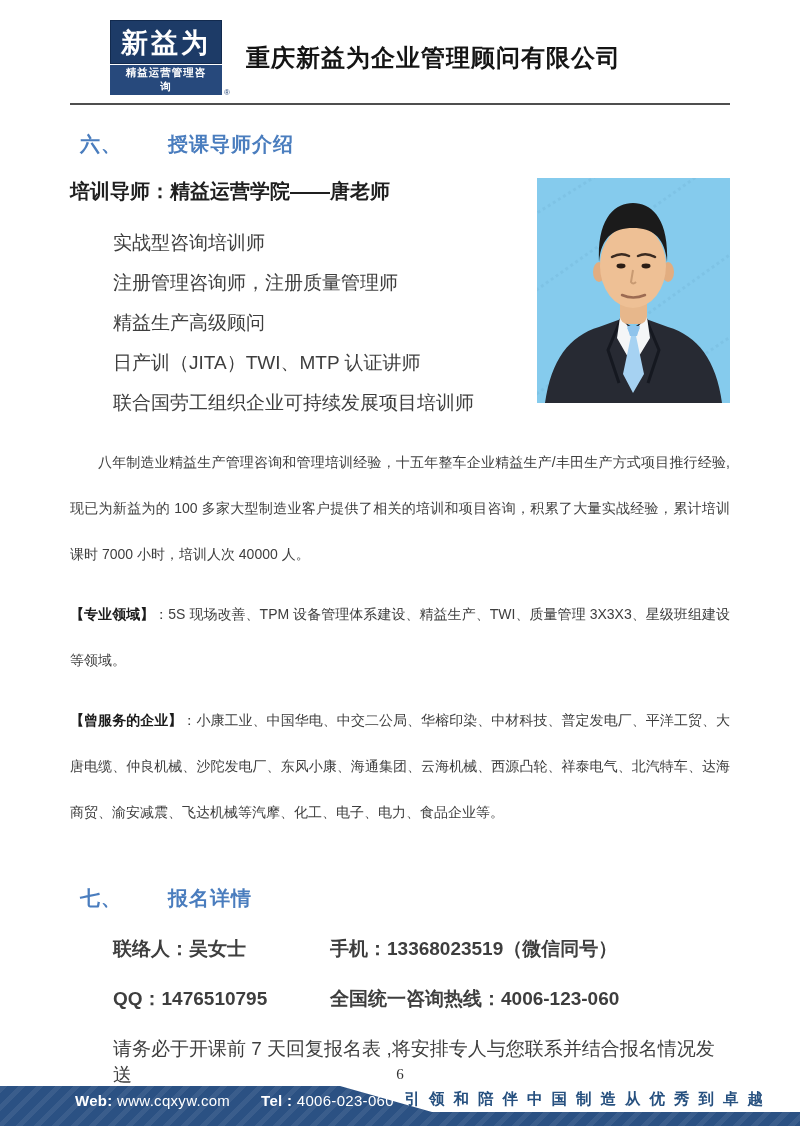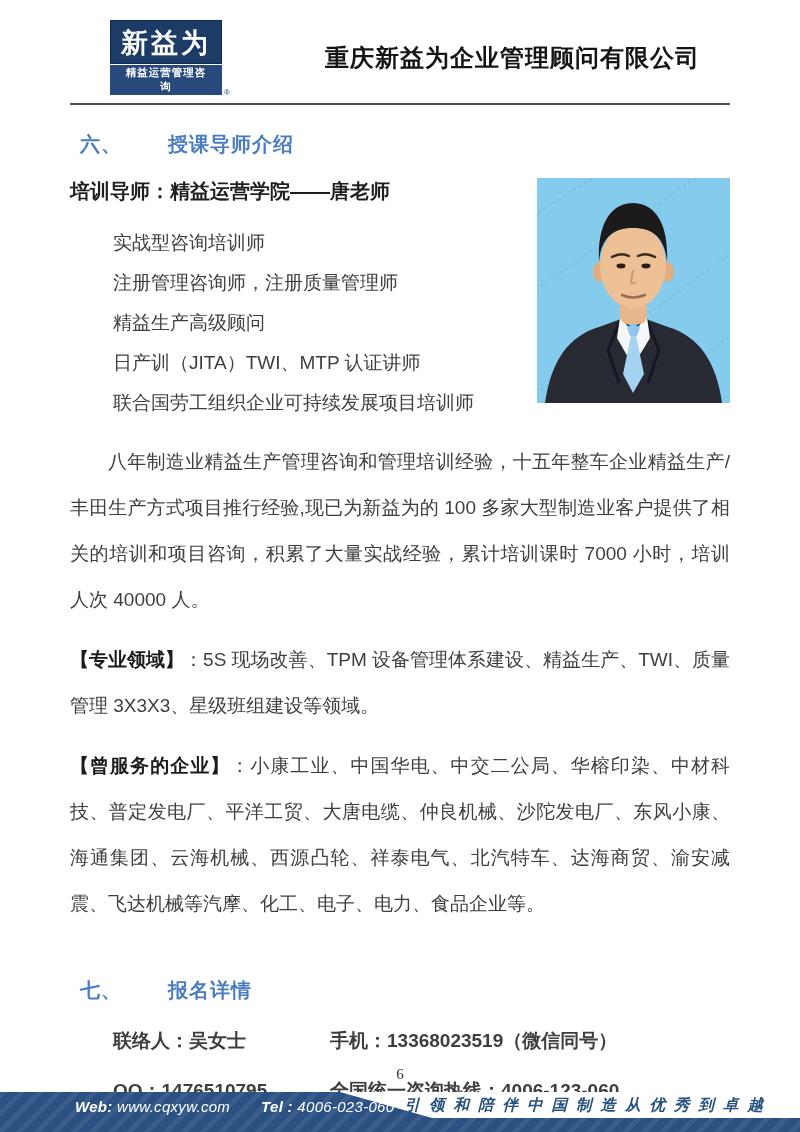--- a/index.html
+++ b/index.html
@@ -20,21 +20,21 @@
   }
   .logo-sub-wrap { position:relative; }
   .logo-sub {
     background:#27497c; color:#fff; font-size:10.5px; letter-spacing:1px;
     text-align:center; padding:1px 12px; margin-top:1px; font-weight:bold;
   }
   .logo-reg {
     position:absolute; right:-8px; bottom:-2px; font-size:8px; color:#27497c;
     background:#fff; border-radius:50%;
   }
-  .company { flex:1; text-align:right; padding-right:30px; }
+  .company { flex:1; text-align:left; padding-right:30px; }
   .company-cn { font-size:24px; font-weight:bold; color:#141414; letter-spacing:1px; }
   .company-en {
     font-family:"Liberation Serif","DejaVu Serif",serif;
     font-size:13.5px; color:#8b8b8b; margin-top:4px; letter-spacing:0.3px;
   }
   .header-rule { margin:8px 70px 0 70px; border-bottom:2px solid #4f4f4f; }
 
   
   .sec-heading {
     display:flex; gap:46px; margin:26px 70px 0 80px;
@@ -44,40 +44,40 @@
   
   .trainer-block { display:flex; margin:20px 70px 0 70px; align-items:flex-start; }
   .trainer-left { flex:1; }
   .trainer-heading { font-size:20px; font-weight:bold; color:#1f1f1f; }
   .credentials { margin:18px 0 0 43px; }
   .credential { font-size:19px; color:#3e3e3e; line-height:40px; }
   .photo-frame { flex:0 0 193px; width:193px; height:225px; }
 
   
   .para {
-    margin:14px 70px 0 70px; font-size:19px; line-height:46px; color:#3e3e3e;
+    margin:14px 70px 0 70px; font-size:14px; line-height:46px; color:#3e3e3e;
     text-align:justify;
   }
   .para.indent { text-indent:2em; margin-top:16px; }
   .para b { color:#1b1b1b; }
 
   
   .sec7 { margin-top:50px; }
   .contact-rows { margin:24px 70px 0 113px; }
   .contact-row { display:flex; margin-bottom:24px;font-weight:bold; }
   .contact-left { width:217px; flex:0 0 217px; font-size:19px; color:#3e3e3e; }
   .contact-right { font-size:19px; color:#3e3e3e; }
   .contact-note { margin:0 70px 0 113px; font-size:19px; color:#3e3e3e; }
 
   
   .page-number {
     position:absolute; top:1066px; left:0; width:100%; text-align:center;
     font-family:"Liberation Serif","DejaVu Serif",serif; font-size:15px; color:#333;
   }
-  .footer { position:absolute; left:0; bottom:0; width:800px; height:40px; background:#fff;font-style:italic; }
+  .footer { position:absolute; left:0; bottom:6px; width:800px; height:40px; background:#fff; }
   .footer-navy {
     position:absolute; inset:0;
     background:
       repeating-linear-gradient(135deg, rgba(255,255,255,0.07) 0 5px, rgba(255,255,255,0) 5px 13px),
       #2b5183;
     clip-path:polygon(0 0, 42.5% 0, 54% 65%, 100% 65%, 100% 100%, 0 100%);
   }
   .footer-contact {
     position:absolute; left:75px; top:6px; color:#ffffff; font-size:15px;
     letter-spacing:0.3px; white-space:nowrap;

